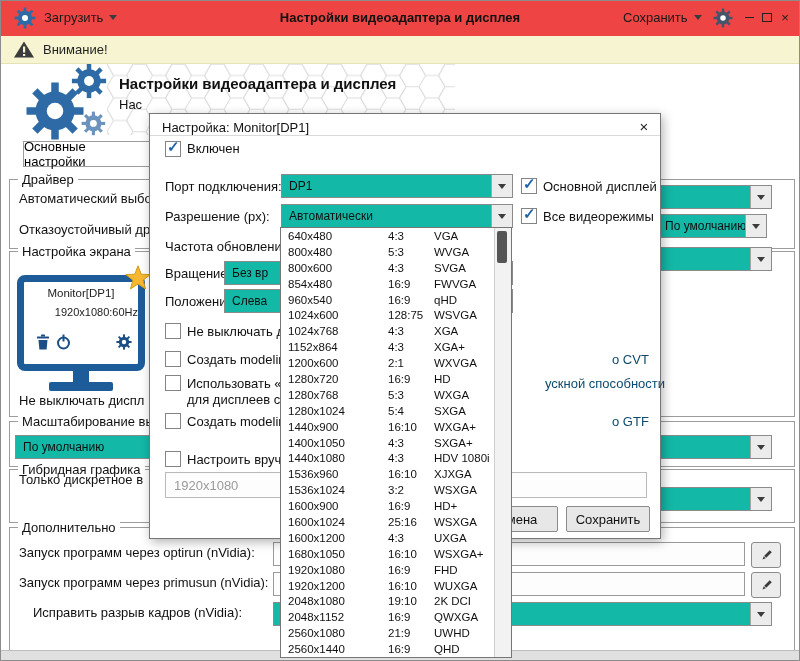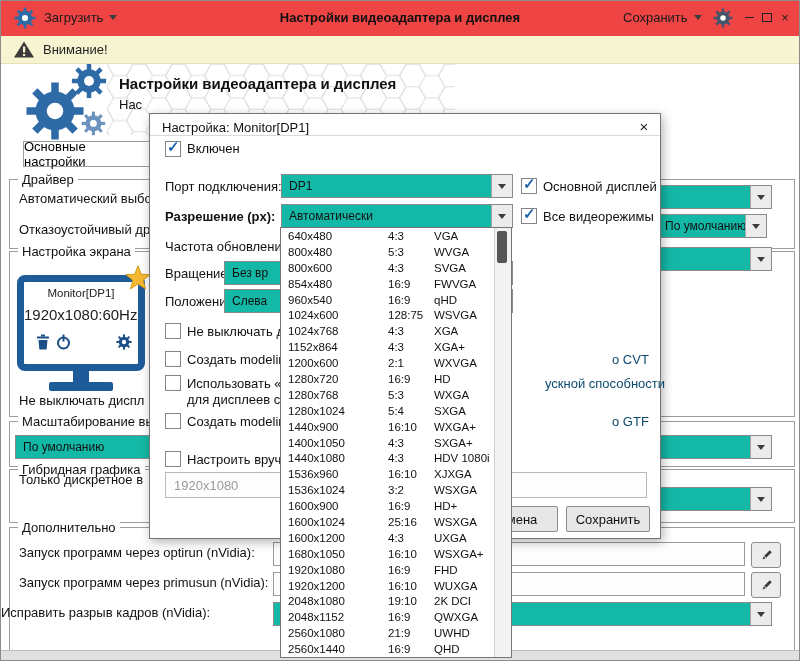--- a/index.html
+++ b/index.html
@@ -57,21 +57,21 @@
   .res-row{flex:1;display:flex;align-items:center;font-size:11.5px;color:#111;white-space:nowrap;justify-content:center;}
   .c-res{width:100px;padding-left:7px;}
   .c-ratio{width:46px;}
   .c-name{flex:1;}
   .scrollbar{width:16px;background:#f2f2f2;border-left:1px solid #cfcfcf;position:relative;}
   .thumb{position:absolute;left:2px;top:3px;width:10px;height:32px;background:#555;border-radius:2px;}
   
   .mon-screen{position:absolute;left:16px;top:274px;width:128px;height:96px;border:7px solid #1e5b99;
               border-radius:8px;background:#fff;box-sizing:border-box;z-index:2;}
   .mon-name{position:absolute;left:0;right:0;top:5px;text-align:center;font-size:11.5px;color:#222;}
-  .mon-mode{position:absolute;left:0;right:0;top:24px;text-align:left;font-size:15px;color:#222;}
+  .mon-mode{position:absolute;left:0;right:0;top:24px;text-align:right;font-size:11px;color:#222;}
   .mon-stem{position:absolute;left:72px;top:370px;width:16px;height:11px;background:#1e5b99;z-index:2;}
   .mon-base{position:absolute;left:48px;top:381px;width:64px;height:9px;background:#1e5b99;
             border-radius:2px;z-index:2;}
   .strip{position:absolute;left:0;top:649px;width:100%;height:10px;background:#e0e0e0;
          border-top:1px solid #bdbdbd;z-index:1;}
 </style>
 </head>
 <body>
 
 <svg width="0" height="0" style="position:absolute">
@@ -258,21 +258,21 @@
   <div class="lbl" style="left:18px;top:574px;">Запуск программ через primusun (nVidia):</div>
   <div class="field" style="left:272px;top:571px;width:472px;height:24px;"></div>
   <div class="iconbtn" style="left:750px;top:571px;width:28px;height:24px;">
     <svg width="13" height="13">
       <g fill="#3a3a3a" transform="rotate(45 6.5 6.5)">
         <rect x="5.1" y="0.5" width="2.8" height="7.8"></rect>
         <path d="M5.1 9 h2.8 l-1.4 3.2 Z"></path>
       </g>
     </svg>
   </div>
-  <div class="lbl" style="left:0;top:604px;">Исправить разрыв кадров (nVidia):</div>
+  <div class="lbl" style="left:32px;top:604px;">Исправить разрыв кадров (nVidia):</div>
   <div class="combo" style="left:272px;top:601px;width:499px;height:24px;">
     <span class="btn">
         <span class="car"></span>
       </span>
   </div>
 
   <div class="strip"></div>
 
   <div class="modal">
     <div class="mtitle">Настройка: Monitor[DP1]</div>
@@ -287,21 +287,21 @@
     <div class="dlbl" style="left:15px;top:65px;">Порт подключения:</div>
     <div class="combo" style="left:131px;top:60px;width:232px;height:24px;">
       <span class="val">DP1</span>
       <span class="btn">
           <span class="car"></span>
         </span>
     </div>
     <div class="cb checked" style="left:371px;top:64px;"></div>
     <div class="dlbl" style="left:393px;top:65px;">Основной дисплей</div>
 
-    <div class="dlbl" style="left:15px;top:95px;font-weight:bold;">Разрешение (px):</div>
+    <div class="dlbl" style="left:15px;top:95px;">Разрешение (px):</div>
     <div class="combo" style="left:131px;top:90px;width:232px;height:24px;">
       <span class="val">Автоматически</span>
       <span class="btn">
           <span class="car"></span>
         </span>
     </div>
     <div class="cb checked" style="left:371px;top:94px;"></div>
     <div class="dlbl" style="left:393px;top:95px;">Все видеорежимы</div>
 
     <div class="dlbl" style="left:15px;top:125px;">Частота обновления</div>

